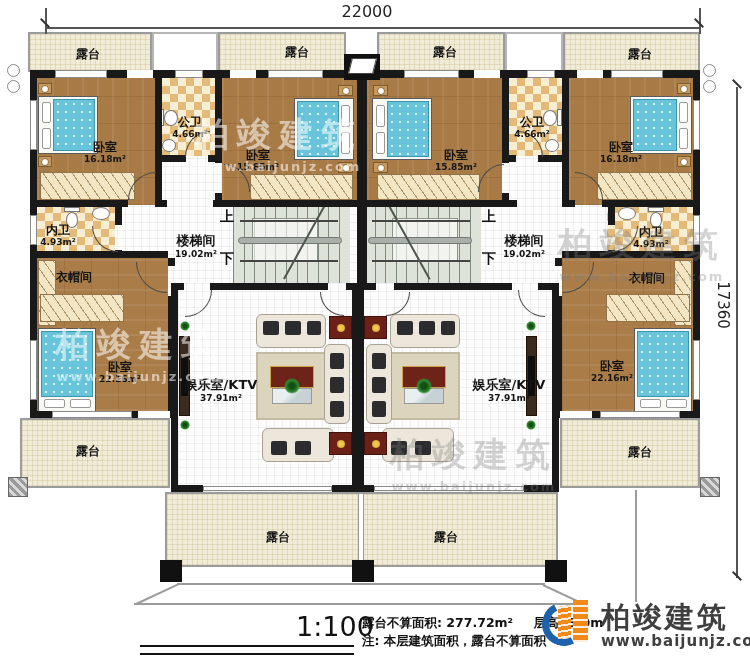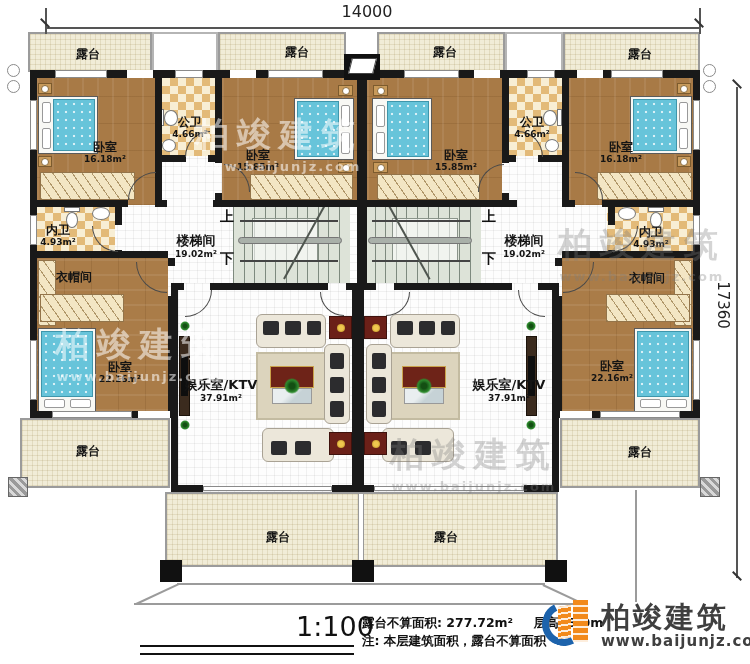--- a/index.html
+++ b/index.html
@@ -92,21 +92,21 @@
   .logo .b2{position:absolute;left:31px;top:4px;width:15px;height:42px;background:#f28a1b;
       background-image:repeating-linear-gradient(0deg,rgba(255,255,255,.85) 0 2px,transparent 2px 7px);}
   .flue{background:#111;z-index:12;}
   .fluewin{position:absolute;background:#fff;border:1px solid #444;transform:skewX(-14deg);z-index:13;}
 </style>
 </head>
 <body>
 
 <div class="scene">
 
-  <div class="dtext" style="left:327px;top:2px;width:80px;">14000</div>
+  <div class="dtext" style="left:327px;top:2px;width:80px;">22000</div>
   <div class="abs dline" style="left:45px;top:27px;width:655px;height:1.5px;"></div>
   <div class="abs dtick" style="left:39px;top:22px;width:12px;height:2px;transform:rotate(45deg);"></div>
   <div class="abs dtick" style="left:693px;top:22px;width:12px;height:2px;transform:rotate(45deg);"></div>
   <div class="abs dline" style="left:45px;top:8px;width:1.5px;height:26px;"></div>
   <div class="abs dline" style="left:699px;top:8px;width:1.5px;height:26px;"></div>
   <div class="abs dline" style="left:736px;top:87px;width:1.5px;height:491px;"></div>
   <div class="abs dtick" style="left:731px;top:83px;width:12px;height:2px;transform:rotate(45deg);"></div>
   <div class="abs dtick" style="left:731px;top:575px;width:12px;height:2px;transform:rotate(45deg);"></div>
   <div class="dtext" style="left:692px;top:296px;width:62px;font-size:15px;transform:rotate(90deg);">17360</div>
 

